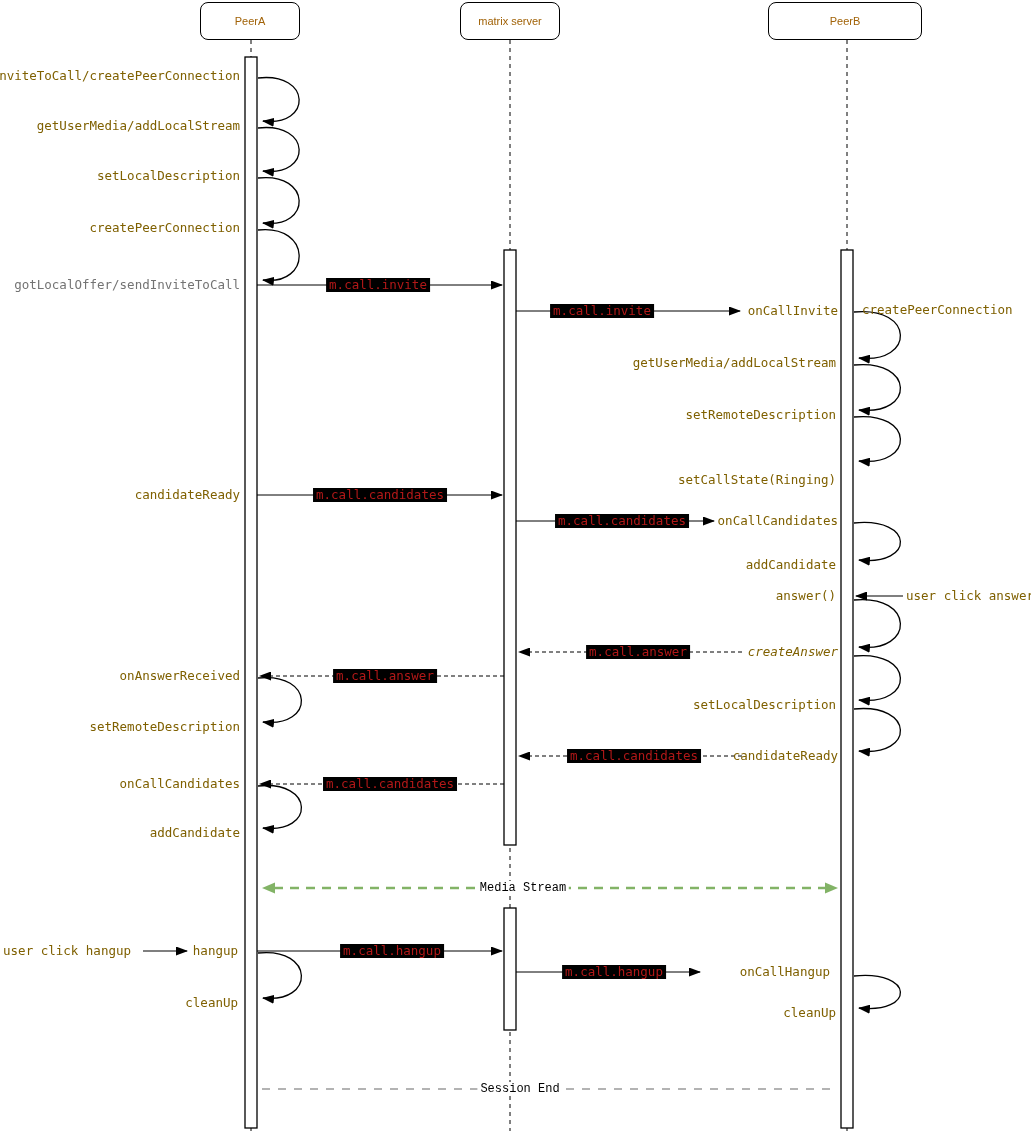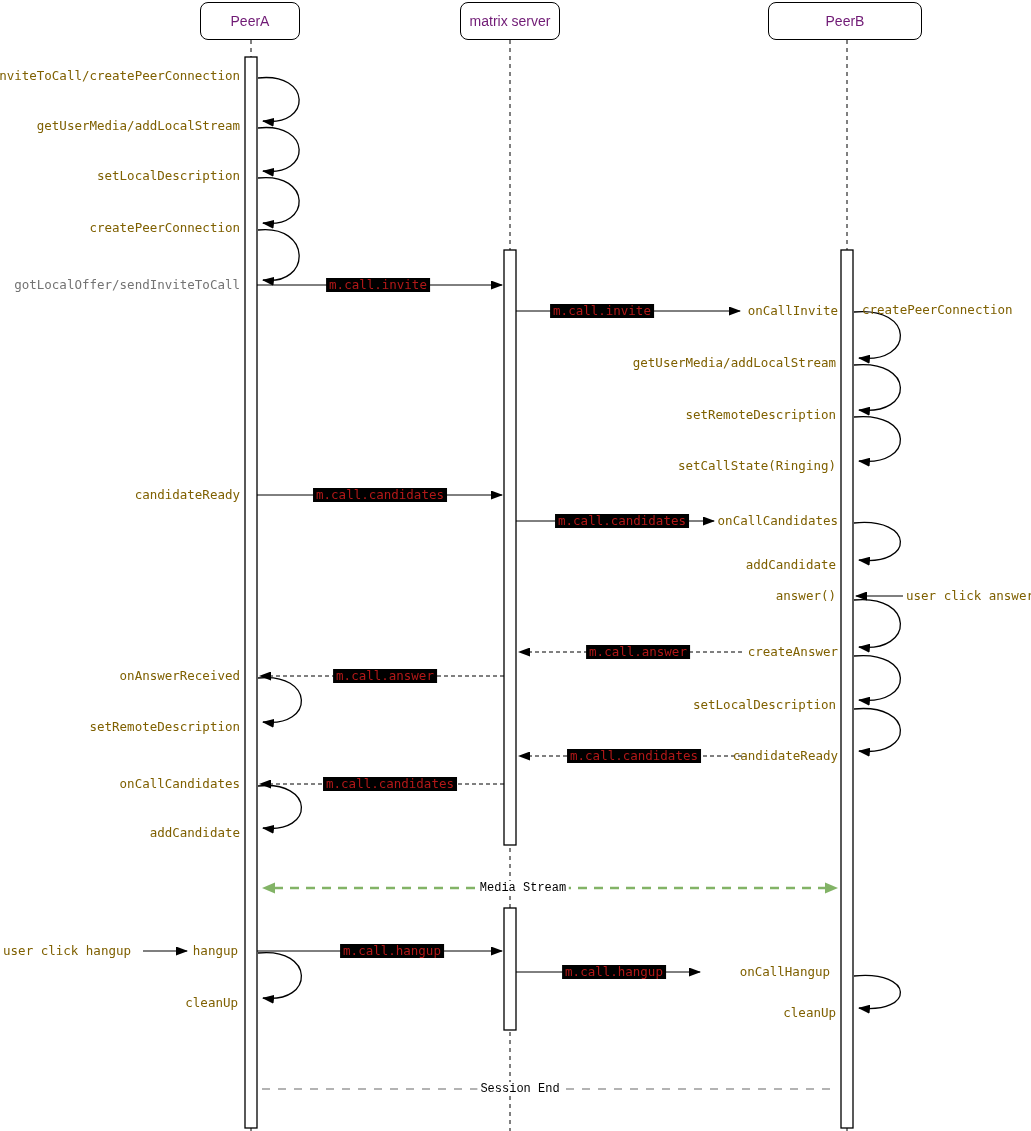--- a/index.html
+++ b/index.html
@@ -1,21 +1,21 @@
 <!DOCTYPE html>
 <html><head>
 <meta charset="utf-8">
 <style>
   html,body{margin:0;padding:0;background:#ffffff;}
   #canvas{position:relative;width:1031px;height:1131px;background:#ffffff;overflow:hidden;
           font-family:"DejaVu Sans Mono","Liberation Mono",monospace;}
   #layer{position:absolute;left:0;top:0;}
   .actor-box{position:absolute;box-sizing:border-box;background:#ffffff;border:1px solid #000;
              border-radius:8px;display:flex;align-items:center;justify-content:center;
-             font-family:"Liberation Sans","DejaVu Sans",sans-serif;font-size:14px;color:#701a75;z-index:3;}
+             font-family:"Liberation Sans","DejaVu Sans",sans-serif;font-size:11px;color:#a16207;z-index:3;}
   .evlabel{position:absolute;font-size:12.5px;line-height:14px;white-space:nowrap;z-index:2;
            transform:translateY(-50%);text-align:center;}
   .msglabel{position:absolute;font-size:12.5px;line-height:14px;white-space:nowrap;z-index:2;
             transform:translate(-50%,-50%);background:#000000;padding:0 3px;}
   .bandlabel{position:absolute;font-family:Liberation Mono, monospace;
              font-size:12px;line-height:14px;color:#000;white-space:nowrap;z-index:2;
              transform:translate(-50%,-50%);background:#ffffff;padding:0 3px;}
 </style>
 </head>
 <body>
@@ -91,25 +91,25 @@
       <div class="evlabel" style="top: 676px; color: rgb(127, 96, 0); right: 791px; text-align: right;">onAnswerReceived</div>
       <div class="evlabel" style="top: 727px; color: rgb(127, 96, 0); right: 791px; text-align: right;">setRemoteDescription</div>
       <div class="evlabel" style="top: 784px; color: rgb(127, 96, 0); right: 791px; text-align: right;">onCallCandidates</div>
       <div class="evlabel" style="top: 833px; color: rgb(127, 96, 0); right: 791px; text-align: right;">addCandidate</div>
       <div class="evlabel" style="top: 951px; color: rgb(127, 96, 0); right: 793px; text-align: right;">hangup</div>
       <div class="evlabel" style="top: 1003px; color: rgb(127, 96, 0); right: 793px; text-align: right;">cleanUp</div>
       <div class="evlabel" style="top: 951px; color: rgb(127, 96, 0); right: 900px; text-align: right;">user click hangup</div>
       <div class="evlabel" style="top: 311px; color: rgb(127, 96, 0); right: 193px; text-align: right;">onCallInvite</div>
       <div class="evlabel" style="top: 363px; color: rgb(127, 96, 0); right: 195px; text-align: right;">getUserMedia/addLocalStream</div>
       <div class="evlabel" style="top: 415px; color: rgb(127, 96, 0); right: 195px; text-align: right;">setRemoteDescription</div>
-      <div class="evlabel" style="top: 466px; color: rgb(127, 96, 0); right: 195px; text-align: right; margin-left: 27px;">setCallState(Ringing)</div>
+      <div class="evlabel" style="top: 480px; color: rgb(127, 96, 0); right: 195px; text-align: right; margin-left: 27px;">setCallState(Ringing)</div>
       <div class="evlabel" style="top: 521px; color: rgb(127, 96, 0); right: 193px; text-align: right;">onCallCandidates</div>
       <div class="evlabel" style="top: 565px; color: rgb(127, 96, 0); right: 195px; text-align: right;">addCandidate</div>
       <div class="evlabel" style="top: 596px; color: rgb(127, 96, 0); right: 195px; text-align: right;">answer()</div>
-      <div class="evlabel" style="top: 652px; color: rgb(127, 96, 0); right: 193px; text-align: center;">createAnswer</div>
+      <div class="evlabel" style="top: 652px; color: rgb(127, 96, 0); right: 193px; text-align: center; font-style: italic;">createAnswer</div>
       <div class="evlabel" style="top: 705px; color: rgb(127, 96, 0); right: 195px; text-align: right;">setLocalDescription</div>
       <div class="evlabel" style="top: 756px; color: rgb(127, 96, 0); right: 193px; text-align: right;">candidateReady</div>
       <div class="evlabel" style="top: 972px; color: rgb(127, 96, 0); right: 201px; text-align: right; margin-left: 7px;">onCallHangup</div>
       <div class="evlabel" style="top: 1013px; color: rgb(127, 96, 0); right: 195px; text-align: right;">cleanUp</div>
       <div class="evlabel" style="top: 310px; color: rgb(127, 96, 0); left: 862px;">createPeerConnection</div>
       <div class="evlabel" style="top: 596px; color: rgb(127, 96, 0); left: 906px;">user click answer</div>
     </div>
 </div>
 
 </body></html>

